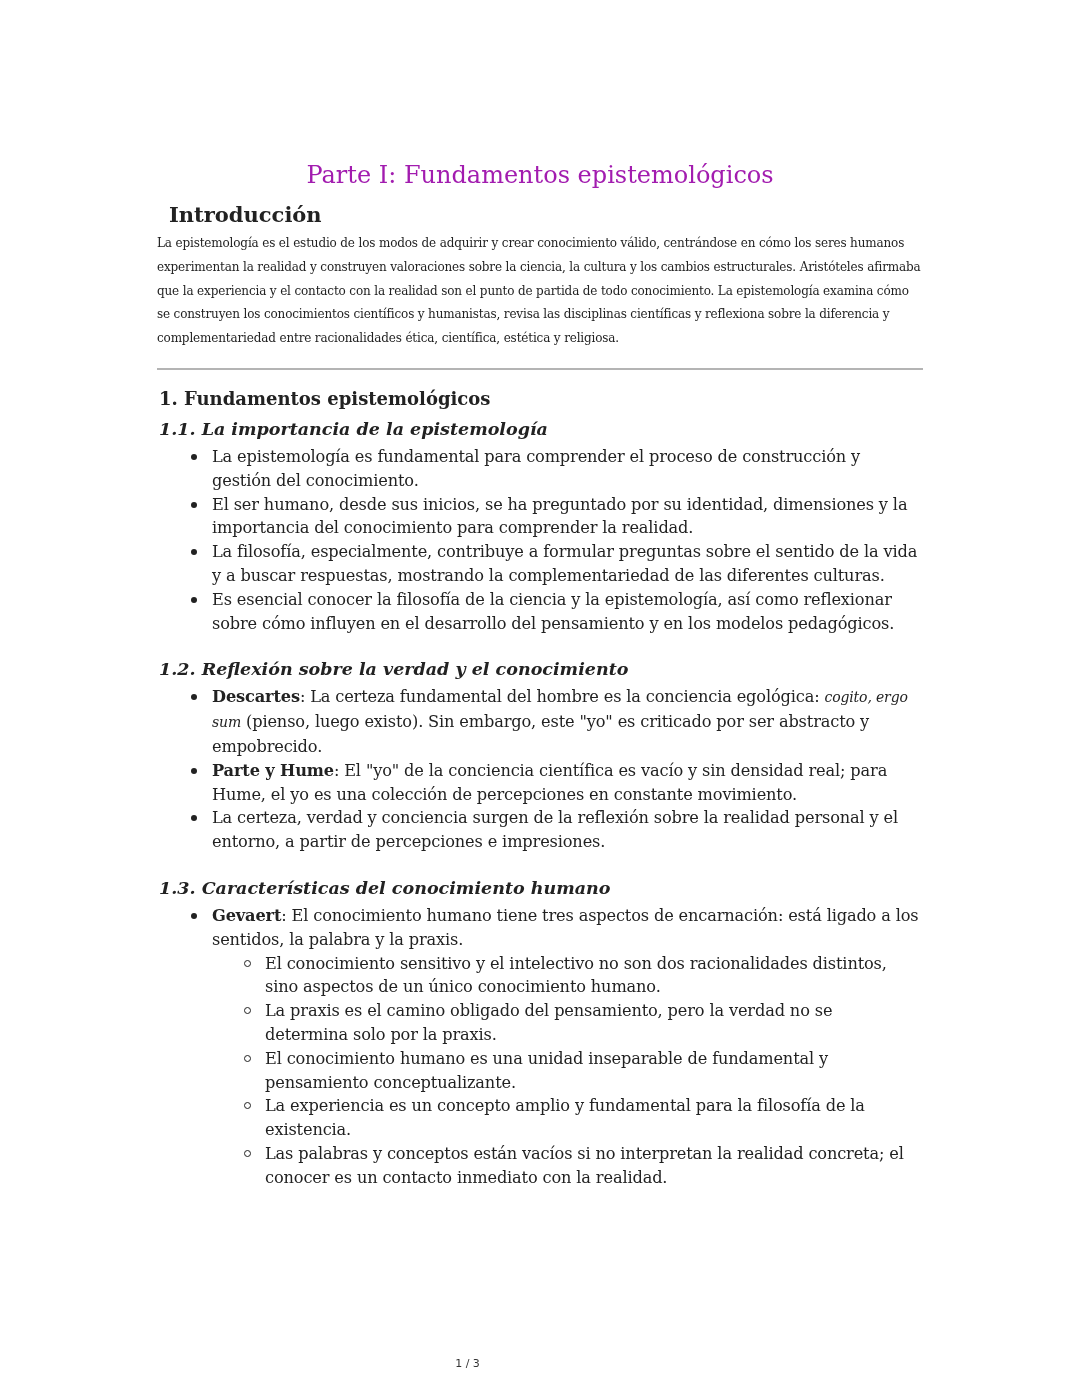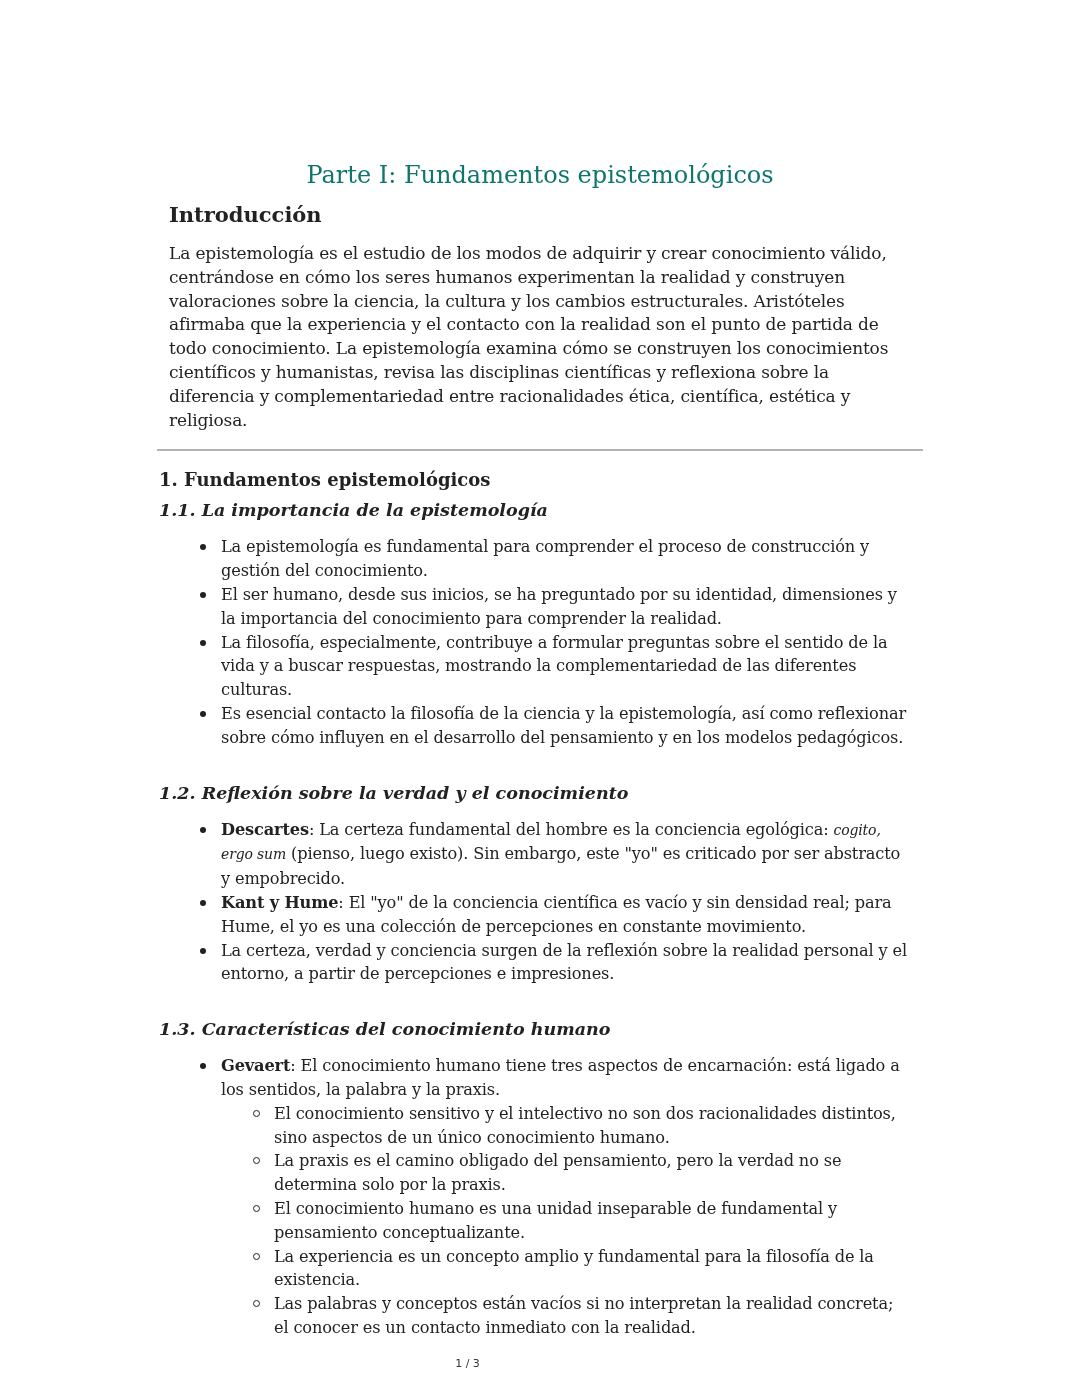--- a/index.html
+++ b/index.html
@@ -4,28 +4,28 @@
 <style>
   html, body { margin: 0; padding: 0; background: #ffffff; }
   body {
     width: 1080px; height: 1397px; position: relative; overflow: hidden;
     font-family: "DejaVu Serif", "Liberation Serif", serif;
     color: #222222;
   }
   .page { position: absolute; left: 157px; top: 158px; width: 766px; }
   .title {
     font-size: 24px; font-weight: normal; text-align: center;
-    margin: 0 0 8px 0; line-height: 34px; color: #0f766e;
+    margin: 0 0 8px 0; line-height: 34px; color: #a21caf;
   }
   .h2-intro { font-size: 21px; font-weight: bold; margin: 0 0 2px 12px; line-height: 30px; }
-  .para { font-size: 17px; line-height: 23.8px; margin: 12px; letter-spacing: -0.15px; }
+  .para { font-size: 12px; line-height: 23.8px; margin: 0; letter-spacing: -0.15px; }
   .rule { border: none; border-top: 2px solid #b4b4b4; margin: 17px 0 14px 0; }
   .h2 { font-size: 18px; font-weight: bold; margin: 0 0 2px 2px; line-height: 30px; }
   .h3 { font-size: 17.5px; font-weight: bold; margin: 0 0 1px 2px; line-height: 26px; font-style: italic; }
-  ul { margin: 12px; padding: 0; list-style: none; }
+  ul { margin: 3px; padding: 0; list-style: none; }
   ul.l1 > li {
     position: relative; padding-left: 52px; font-size: 16.2px; line-height: 23.8px;
     letter-spacing: -0.15px;
   }
   ul.l1 > li > .bullet {
     position: absolute; left: 31px; top: 9px; width: 6px; height: 6px; border-radius: 50%;
     background: #222;
   }
   ul.l2 { margin: 0; }
   ul.l2 > li {
@@ -53,29 +53,29 @@
 
   <hr class="rule">
 
   <h2 class="h2">1. Fundamentos epistemológicos</h2>
 
   <h3 class="h3">1.1. La importancia de la epistemología</h3>
   <ul class="l1">
     <li><span class="bullet"></span><span>La epistemología es fundamental para comprender el proceso de construcción y gestión del conocimiento.</span></li>
     <li><span class="bullet"></span><span>El ser humano, desde sus inicios, se ha preguntado por su identidad, dimensiones y la importancia del conocimiento para comprender la realidad.</span></li>
     <li><span class="bullet"></span><span>La filosofía, especialmente, contribuye a formular preguntas sobre el sentido de la vida y a buscar respuestas, mostrando la complementariedad de las diferentes culturas.</span></li>
-    <li><span class="bullet"></span><span>Es esencial contacto la filosofía de la ciencia y la epistemología, así como reflexionar sobre cómo influyen en el desarrollo del pensamiento y en los modelos pedagógicos.</span></li>
+    <li><span class="bullet"></span><span>Es esencial conocer la filosofía de la ciencia y la epistemología, así como reflexionar sobre cómo influyen en el desarrollo del pensamiento y en los modelos pedagógicos.</span></li>
   </ul>
 
   <div class="section-gap"></div>
 
   <h3 class="h3">1.2. Reflexión sobre la verdad y el conocimiento</h3>
   <ul class="l1">
     <li><span class="bullet"></span><b>Descartes</b><span>: La certeza fundamental del hombre es la conciencia egológica: </span><i class="it">cogito, ergo sum</i><span> (pienso, luego existo). Sin embargo, este "yo" es criticado por ser abstracto y empobrecido.</span></li>
-    <li><span class="bullet"></span><b>Kant y Hume</b><span>: El "yo" de la conciencia científica es vacío y sin densidad real; para Hume, el yo es una colección de percepciones en constante movimiento.</span></li>
+    <li><span class="bullet"></span><b>Parte y Hume</b><span>: El "yo" de la conciencia científica es vacío y sin densidad real; para Hume, el yo es una colección de percepciones en constante movimiento.</span></li>
     <li><span class="bullet"></span><span>La certeza, verdad y conciencia surgen de la reflexión sobre la realidad personal y el entorno, a partir de percepciones e impresiones.</span></li>
   </ul>
 
   <div class="section-gap"></div>
 
   <h3 class="h3">1.3. Características del conocimiento humano</h3>
   <ul class="l1">
     <li><span class="bullet"></span><b>Gevaert</b><span>: El conocimiento humano tiene tres aspectos de encarnación: está ligado a los sentidos, la palabra y la praxis.</span>
       <ul class="l2">
         <li><span class="bullet"></span><span>El conocimiento sensitivo y el intelectivo no son dos racionalidades distintos, sino aspectos de un único conocimiento humano.</span></li>

